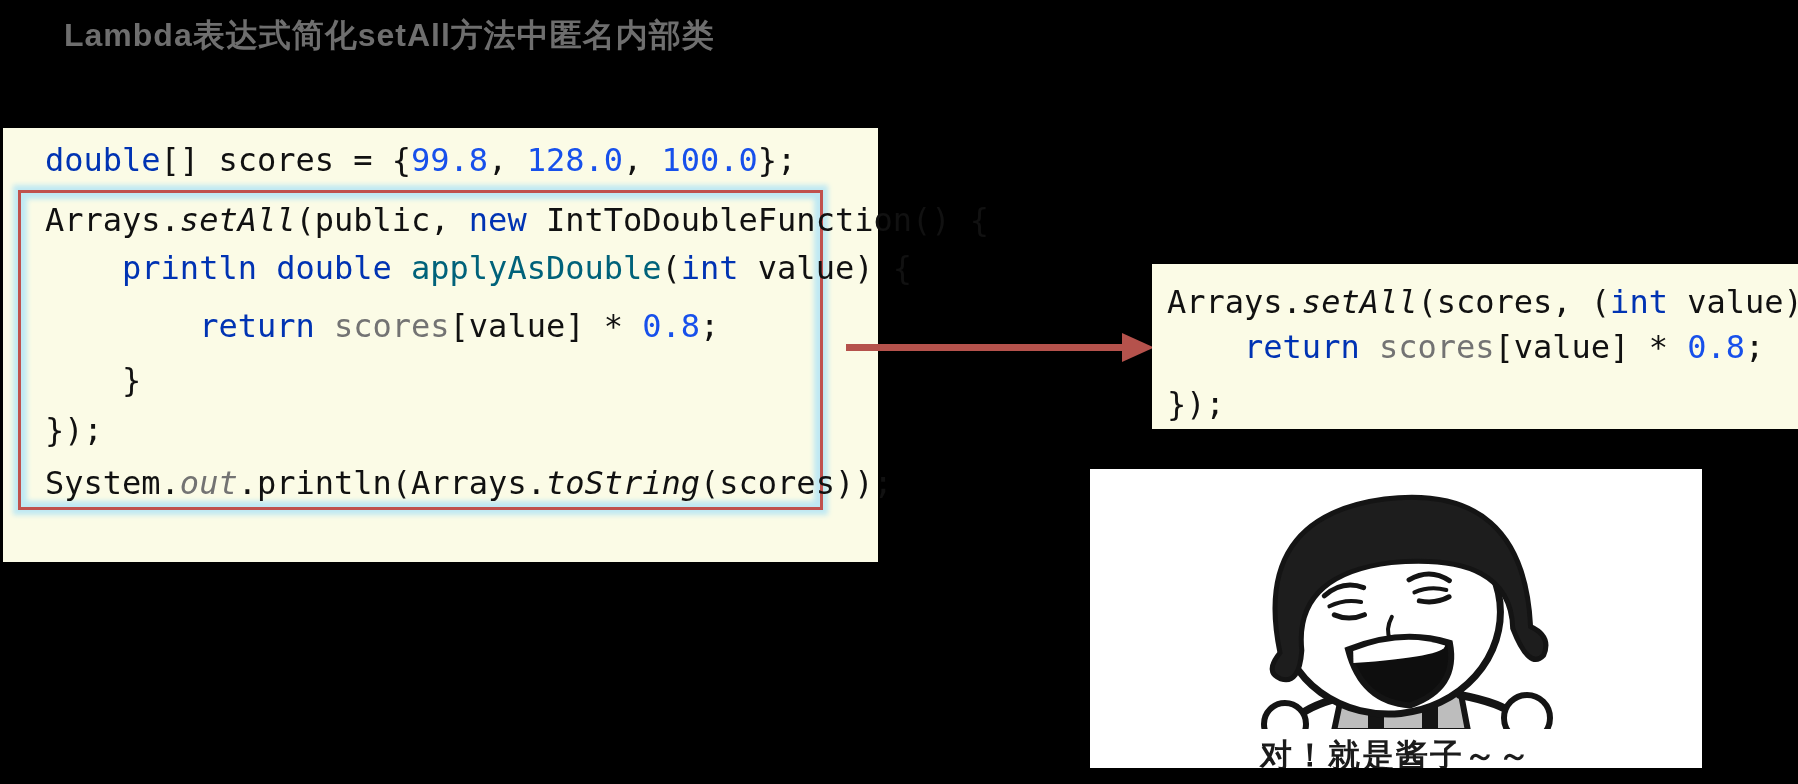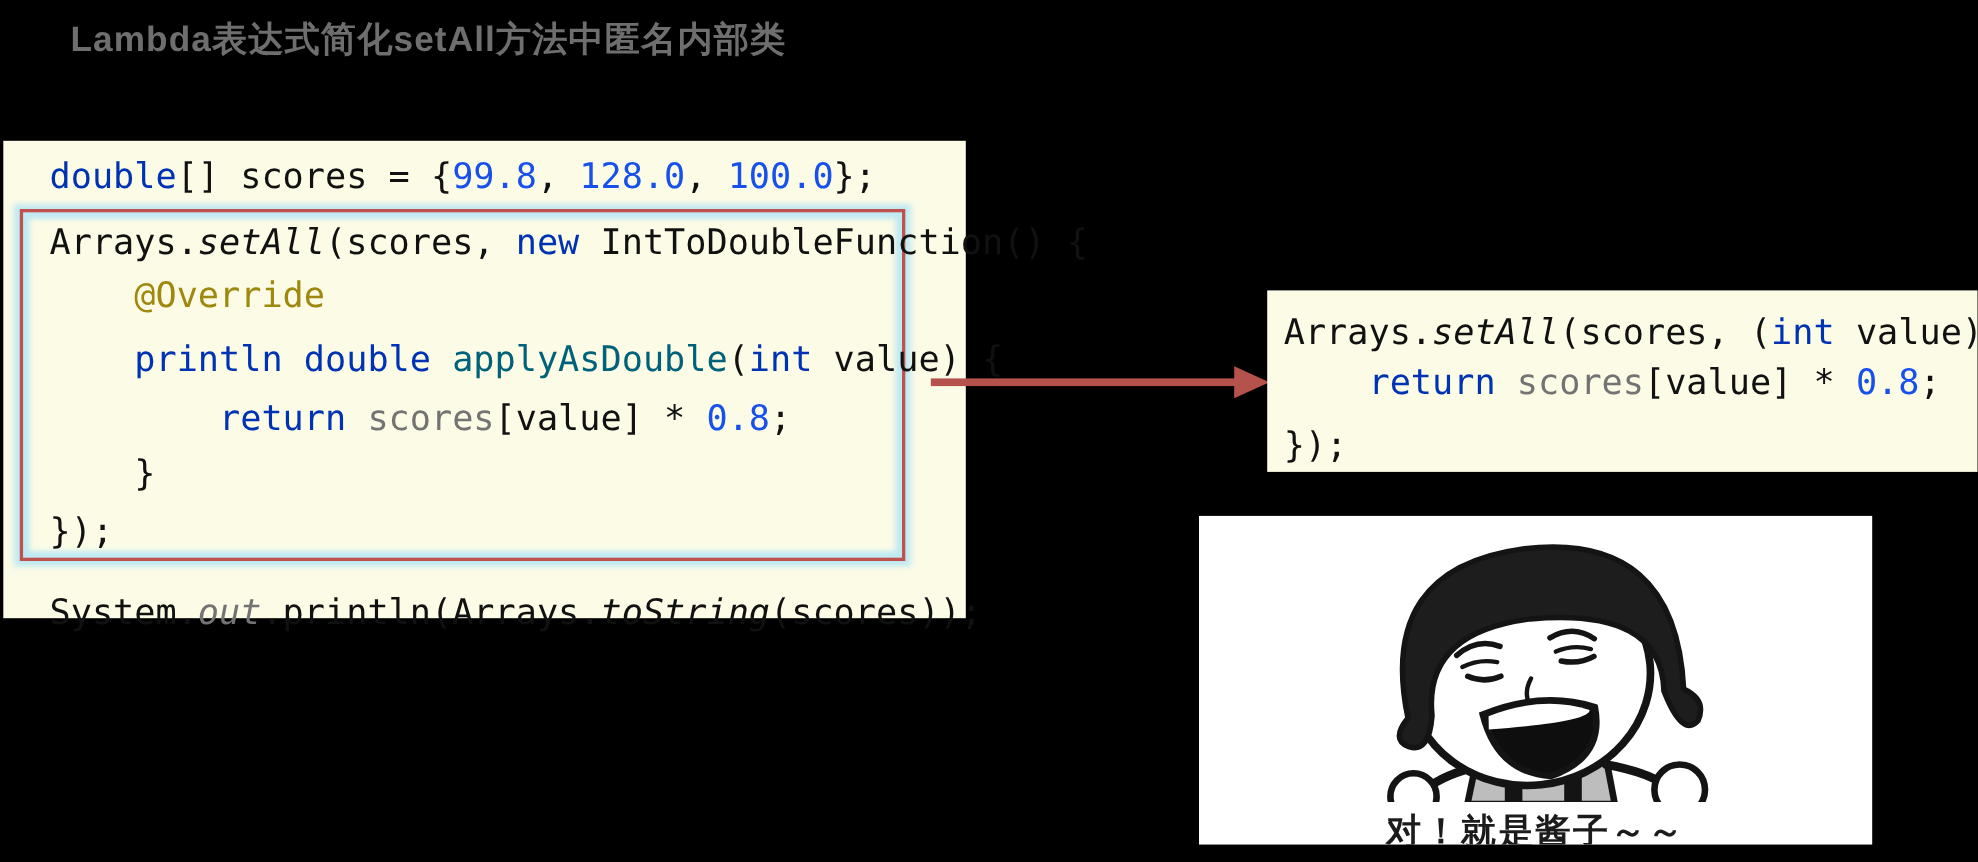--- a/index.html
+++ b/index.html
@@ -46,22 +46,21 @@
 <body>
 
 <div id="stage">
 
   <div class="slide-title">Lambda表达式简化setAll方法中匿名内部类</div>
 
   <div id="left-code" class="code-block">
     <div class="highlight-box"></div>
     <div class="code-lines">
         <div class="code-line"><span class="tok kw">double</span><span class="tok">[] scores = {</span><span class="tok num">99.8</span><span class="tok">, </span><span class="tok num">128.0</span><span class="tok">, </span><span class="tok num">100.0</span><span class="tok">};</span></div>
-        <div class="code-line"><span class="tok">Arrays.</span><span class="tok it">setAll</span><span class="tok">(scores, </span><span class="tok kw">new</span><span class="tok"> IntToDoubleFunction() {</span></div>
-        <div class="code-line"><span class="tok">    </span><span class="tok ann">@Override</span></div>
+        <div class="code-line"><span class="tok">Arrays.</span><span class="tok it">setAll</span><span class="tok">(public, </span><span class="tok kw">new</span><span class="tok"> IntToDoubleFunction() {</span></div>
         <div class="code-line"><span class="tok">    </span><span class="tok kw">println</span><span class="tok"> </span><span class="tok kw">double</span><span class="tok"> </span><span class="tok mdecl">applyAsDouble</span><span class="tok">(</span><span class="tok kw">int</span><span class="tok"> value) {</span></div>
         <div class="code-line"><span class="tok">        </span><span class="tok kw">return</span><span class="tok"> </span><span class="tok field">scores</span><span class="tok">[value] * </span><span class="tok num">0.8</span><span class="tok">;</span></div>
         <div class="code-line"><span class="tok">    }</span></div>
         <div class="code-line"><span class="tok">});</span></div>
         <div class="code-line"><span class="tok">System.</span><span class="tok field it">out</span><span class="tok">.println(Arrays.</span><span class="tok it">toString</span><span class="tok">(scores));</span></div>
       </div>
   </div>
 
   <svg id="transform-arrow" viewBox="0 0 308 32">
     <rect x="0" y="13" width="280" height="7" fill="#B5524C"></rect>

